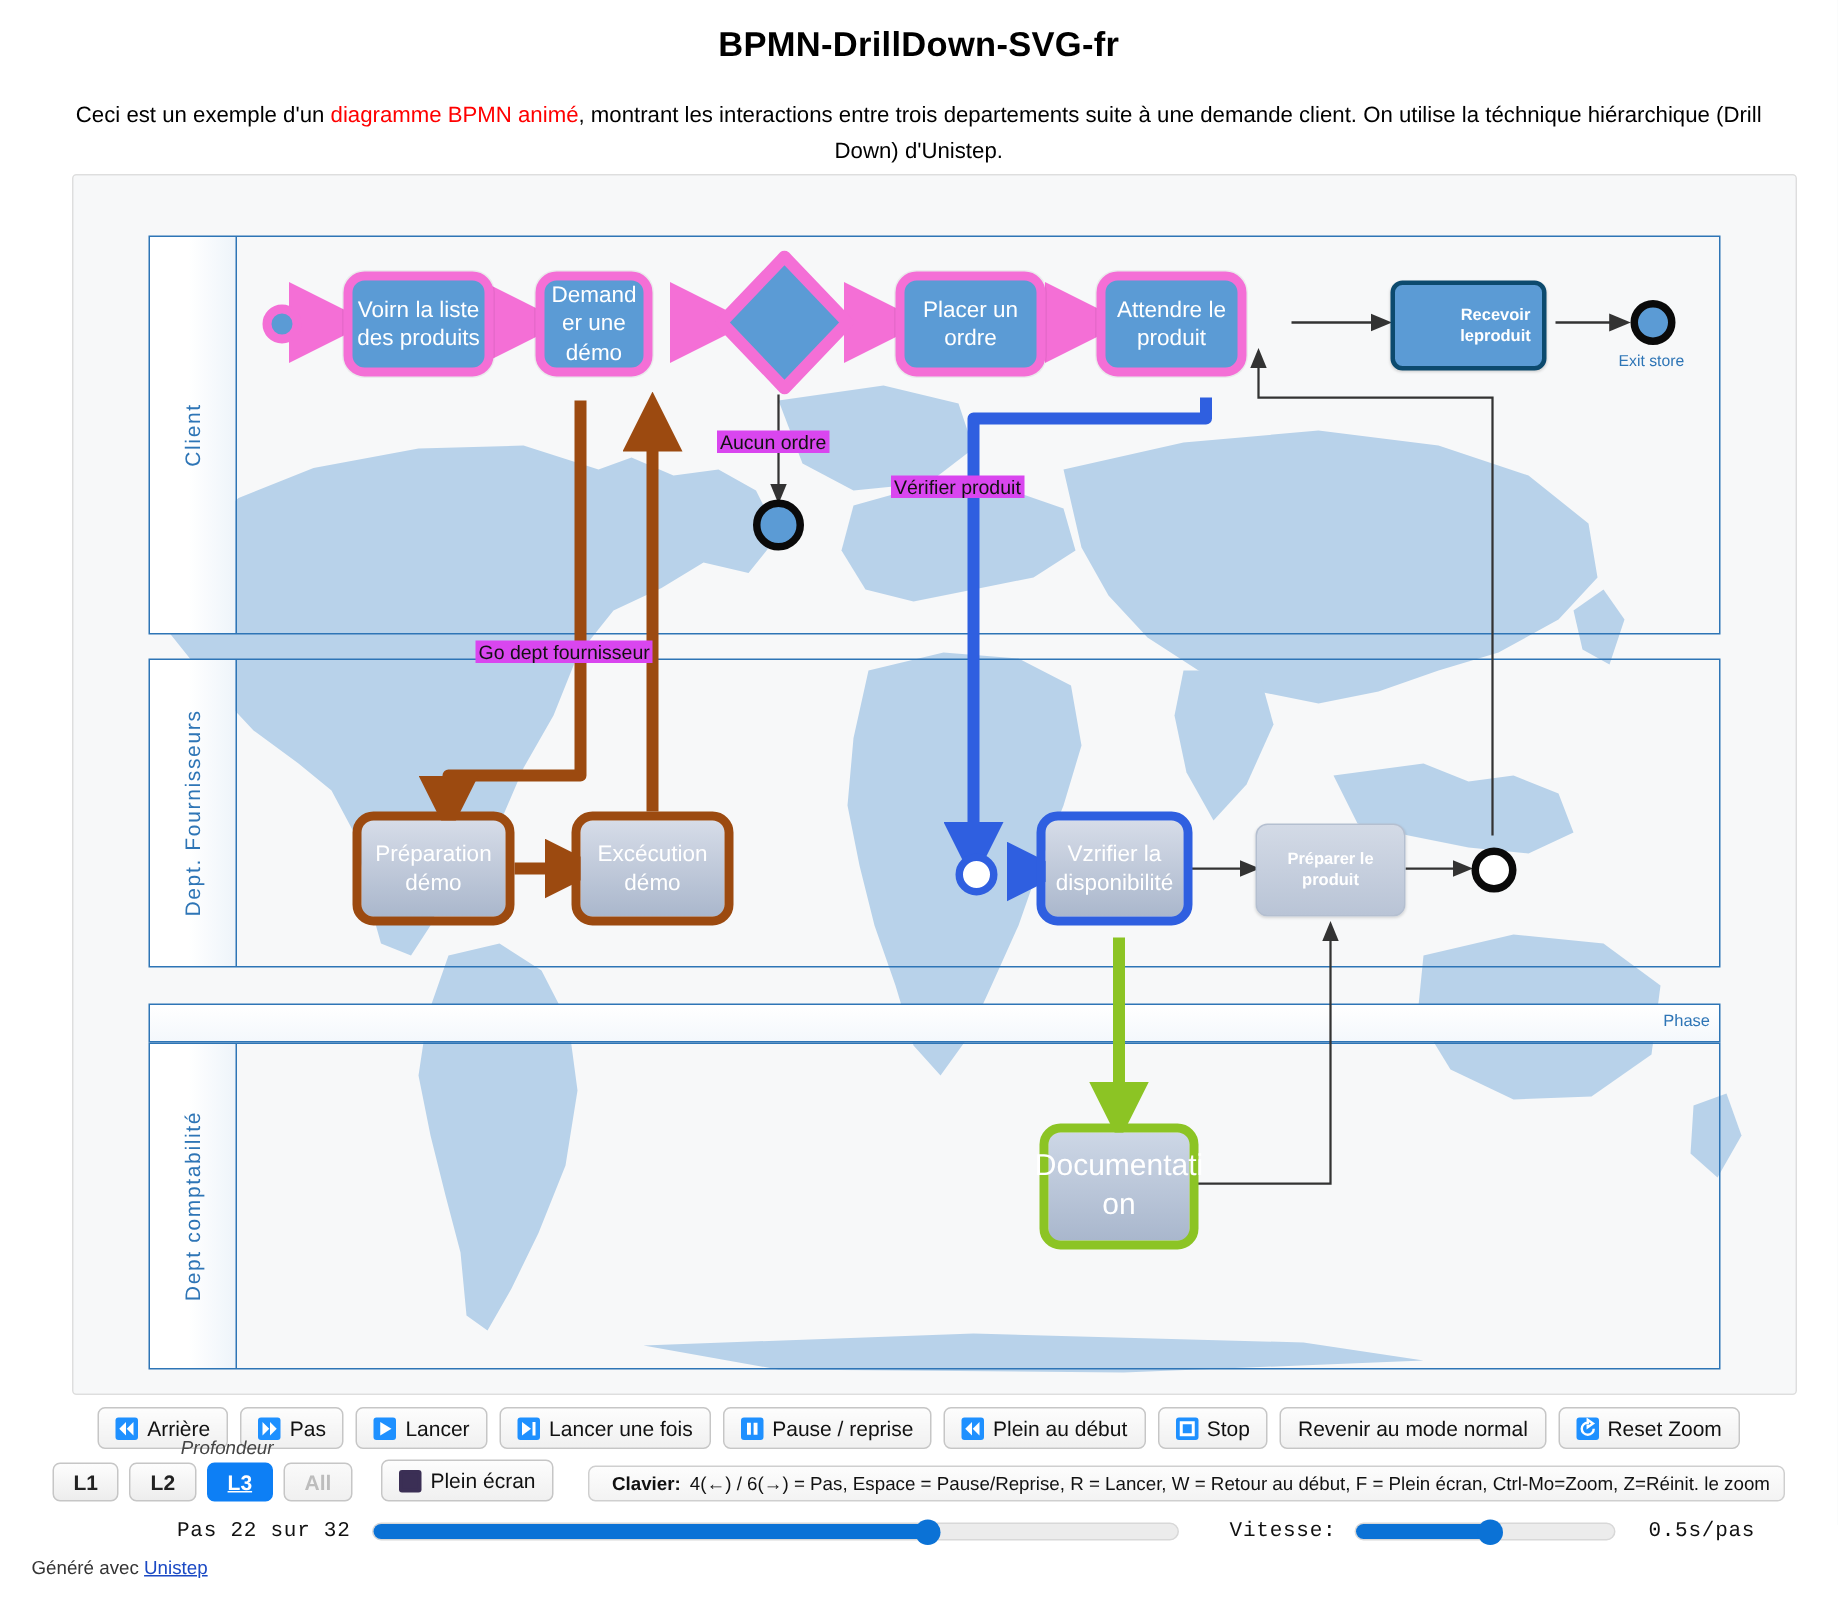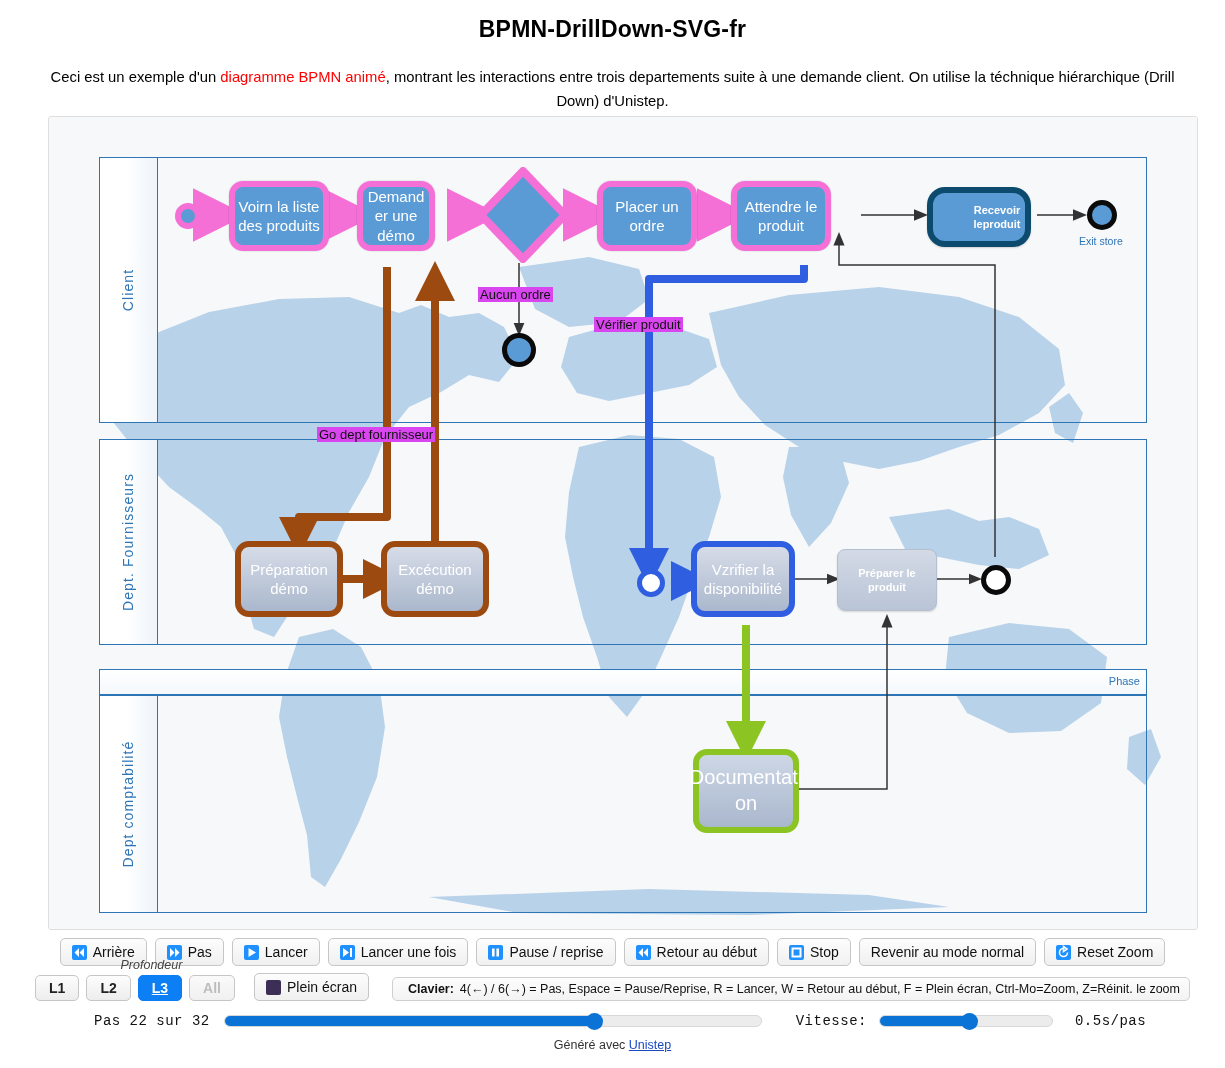--- a/index.html
+++ b/index.html
@@ -82,22 +82,22 @@
     position:absolute;
     box-sizing:border-box;
     display:flex;align-items:center;justify-content:center;
     text-align:center;
     color:#ffffff;
     line-height:1.28;
     border-radius:9px;
   }
   .task-plain{
     background:#5b9bd5;
-    border:6px solid #0c4a6e;
-    border-radius:18px;
+    border:3px solid #0c4a6e;
+    border-radius:8px;
     font-size:11px;font-weight:bold;
     box-shadow:0 1px 2px rgba(0,0,0,.16);
     padding-left:36px;
   }
   .task-grey{
     background:linear-gradient(to bottom,#d3dae6 0%,#b9c4d6 100%);
     border:1px solid #b4bfd0;
     border-radius:8px;
     font-size:11px;font-weight:bold;
     color:#ffffff;
@@ -183,31 +183,31 @@
   }
   #hint{
     background:linear-gradient(to bottom,#fdfdfd,#f3f3f3);
     border:1px solid #cfcfcf;border-radius:5px;
     padding:4px 9px;font-size:12.5px;color:#111;white-space:nowrap;
     display:inline-flex;align-items:center;gap:6px;
   }
   #hint b{font-weight:bold;}
 
   #row3{margin-top:12px;display:flex;align-items:center;font-family:"Liberation Mono",monospace;font-size:14px;color:#111;}
-  #row3 .pas-label{margin-left:94px;letter-spacing:.5px;}
+  #row3 .pas-label{margin-left:118px;letter-spacing:.5px;}
   .slider{position:relative;height:12px;border-radius:6px;background:#ececec;border:1px solid #d8d8d8;box-sizing:border-box;}
   .slider .fill{position:absolute;left:0;top:0;bottom:0;border-radius:6px 0 0 6px;background:#0b72d6;}
   .slider .knob{position:absolute;top:50%;width:17px;height:17px;margin-top:-8.5px;margin-left:-8.5px;border-radius:50%;background:#0b72d6;}
   #step-slider{width:538px;margin-left:14px;}
   #speed-slider{width:174px;margin-left:12px;}
   #row3 .vit-label{margin-left:34px;letter-spacing:.5px;}
   #row3 .speed-val{margin-left:22px;letter-spacing:.5px;}
 
   #footer{
-    margin-top:9px;text-align:center;font-size:12.5px;color:#333;
+    margin-top:9px;text-align:left;font-size:12.5px;color:#333;padding-left:21px;
   }
   #footer a{color:#1a49c4;}
 </style>
 </head>
 <body>
 
 <h1 id="page-title">BPMN-DrillDown-SVG-fr</h1>
 
 <p id="intro">
   <span>Ceci est un exemple d'un </span><span class="hl">diagramme BPMN animé</span><span>, montrant les interactions entre trois departements suite à une demande client. On utilise la téchnique hiérarchique (Drill Down) d'Unistep.</span>
@@ -436,21 +436,21 @@
       </span>
       <span>Pause / reprise</span>
     </div>
 
     <div class="btn">
       <span class="ic">
         <svg width="15" height="15" viewBox="0 0 15 15">
             <path d="M12 3 L7.5 7.5 L12 12 Z M7 3 L2.5 7.5 L7 12 Z" fill="#fff"></path>
           </svg>
       </span>
-      <span>Retour au début</span>
+      <span>Plein au début</span>
     </div>
 
     <div class="btn">
       <span class="ic">
         <svg width="15" height="15" viewBox="0 0 15 15">
             <rect x="3.5" y="3.5" width="8" height="8" fill="none" stroke="#fff" stroke-width="2"></rect>
           </svg>
       </span>
       <span>Stop</span>
     </div>

